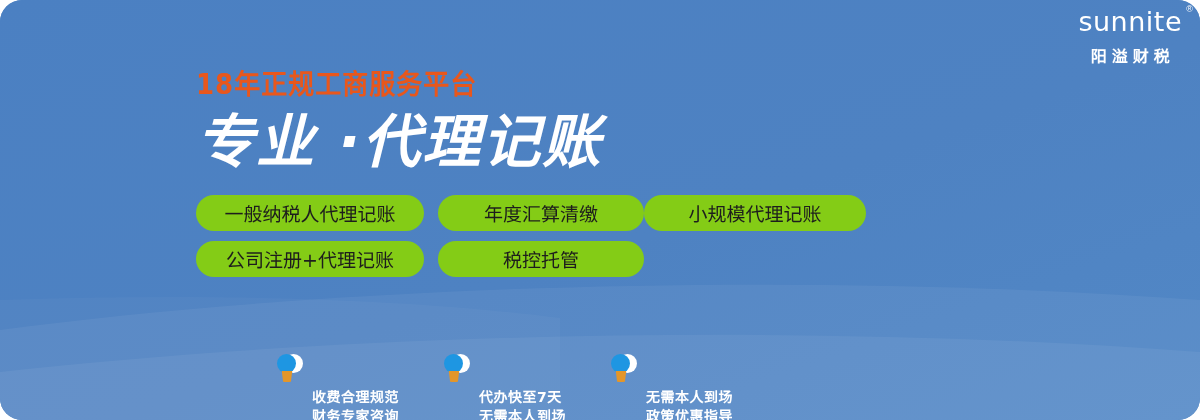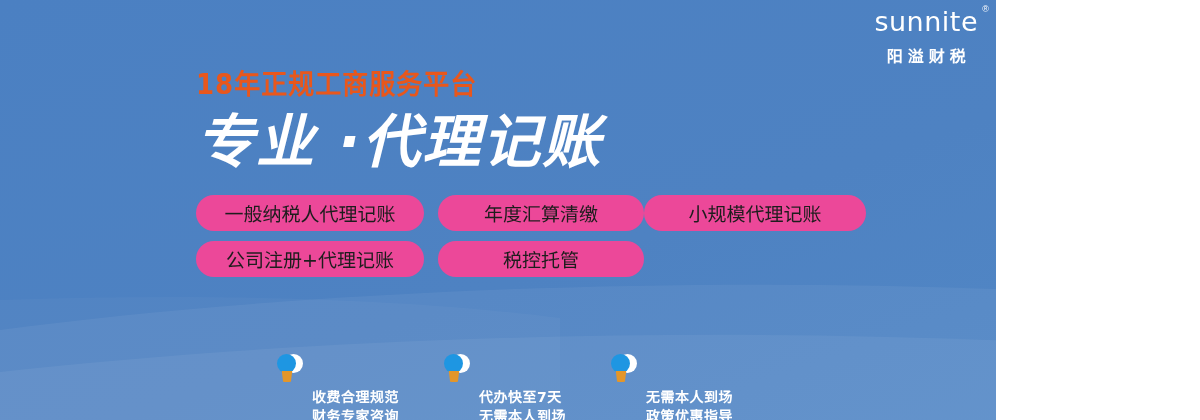--- a/index.html
+++ b/index.html
@@ -4,23 +4,24 @@
 <title>Banner</title>
 <style>
   * { margin:0; padding:0; box-sizing:border-box; }
   html, body {
     width:1200px; height:420px;
     font-family:"Liberation Sans","DejaVu Sans",sans-serif;
     overflow:hidden;
   }
   #banner {
     position:relative;
-    width:996px; height:420px;
+    width:1200px; height:420px;
     background:#4E82C2;
     overflow:hidden;
+    border-radius:22px;
   }
 
   
   .bg-layer { position:absolute; inset:0; width:1200px; height:420px; pointer-events:none; }
 
   
   .logo {
     position:absolute; top:8px; right:18px;
     text-align:center; line-height:1;
   }
@@ -55,21 +56,21 @@
     white-space:nowrap;
     font-family:"DejaVu Sans","Liberation Sans",sans-serif;
     font-style:italic;
   }
 
   
   .pill-rows { margin-top:22px; }
   .pill-row { display:flex; margin-bottom:10px; }
   .pill {
     height:36px;
-    background:#ec4899;
+    background:#84cc16;
     border-radius:18px;
     color:#1d1d1d;
     font-size:19px;
     font-weight:500;
     display:flex; align-items:center; justify-content:center;
     padding:0 14px;
     font-family:"DejaVu Sans","Liberation Sans",sans-serif;
   }
   .pill.w1 { width:228px; margin-right:14px; }
   .pill.w2 { width:222px; margin-right:12px; }

